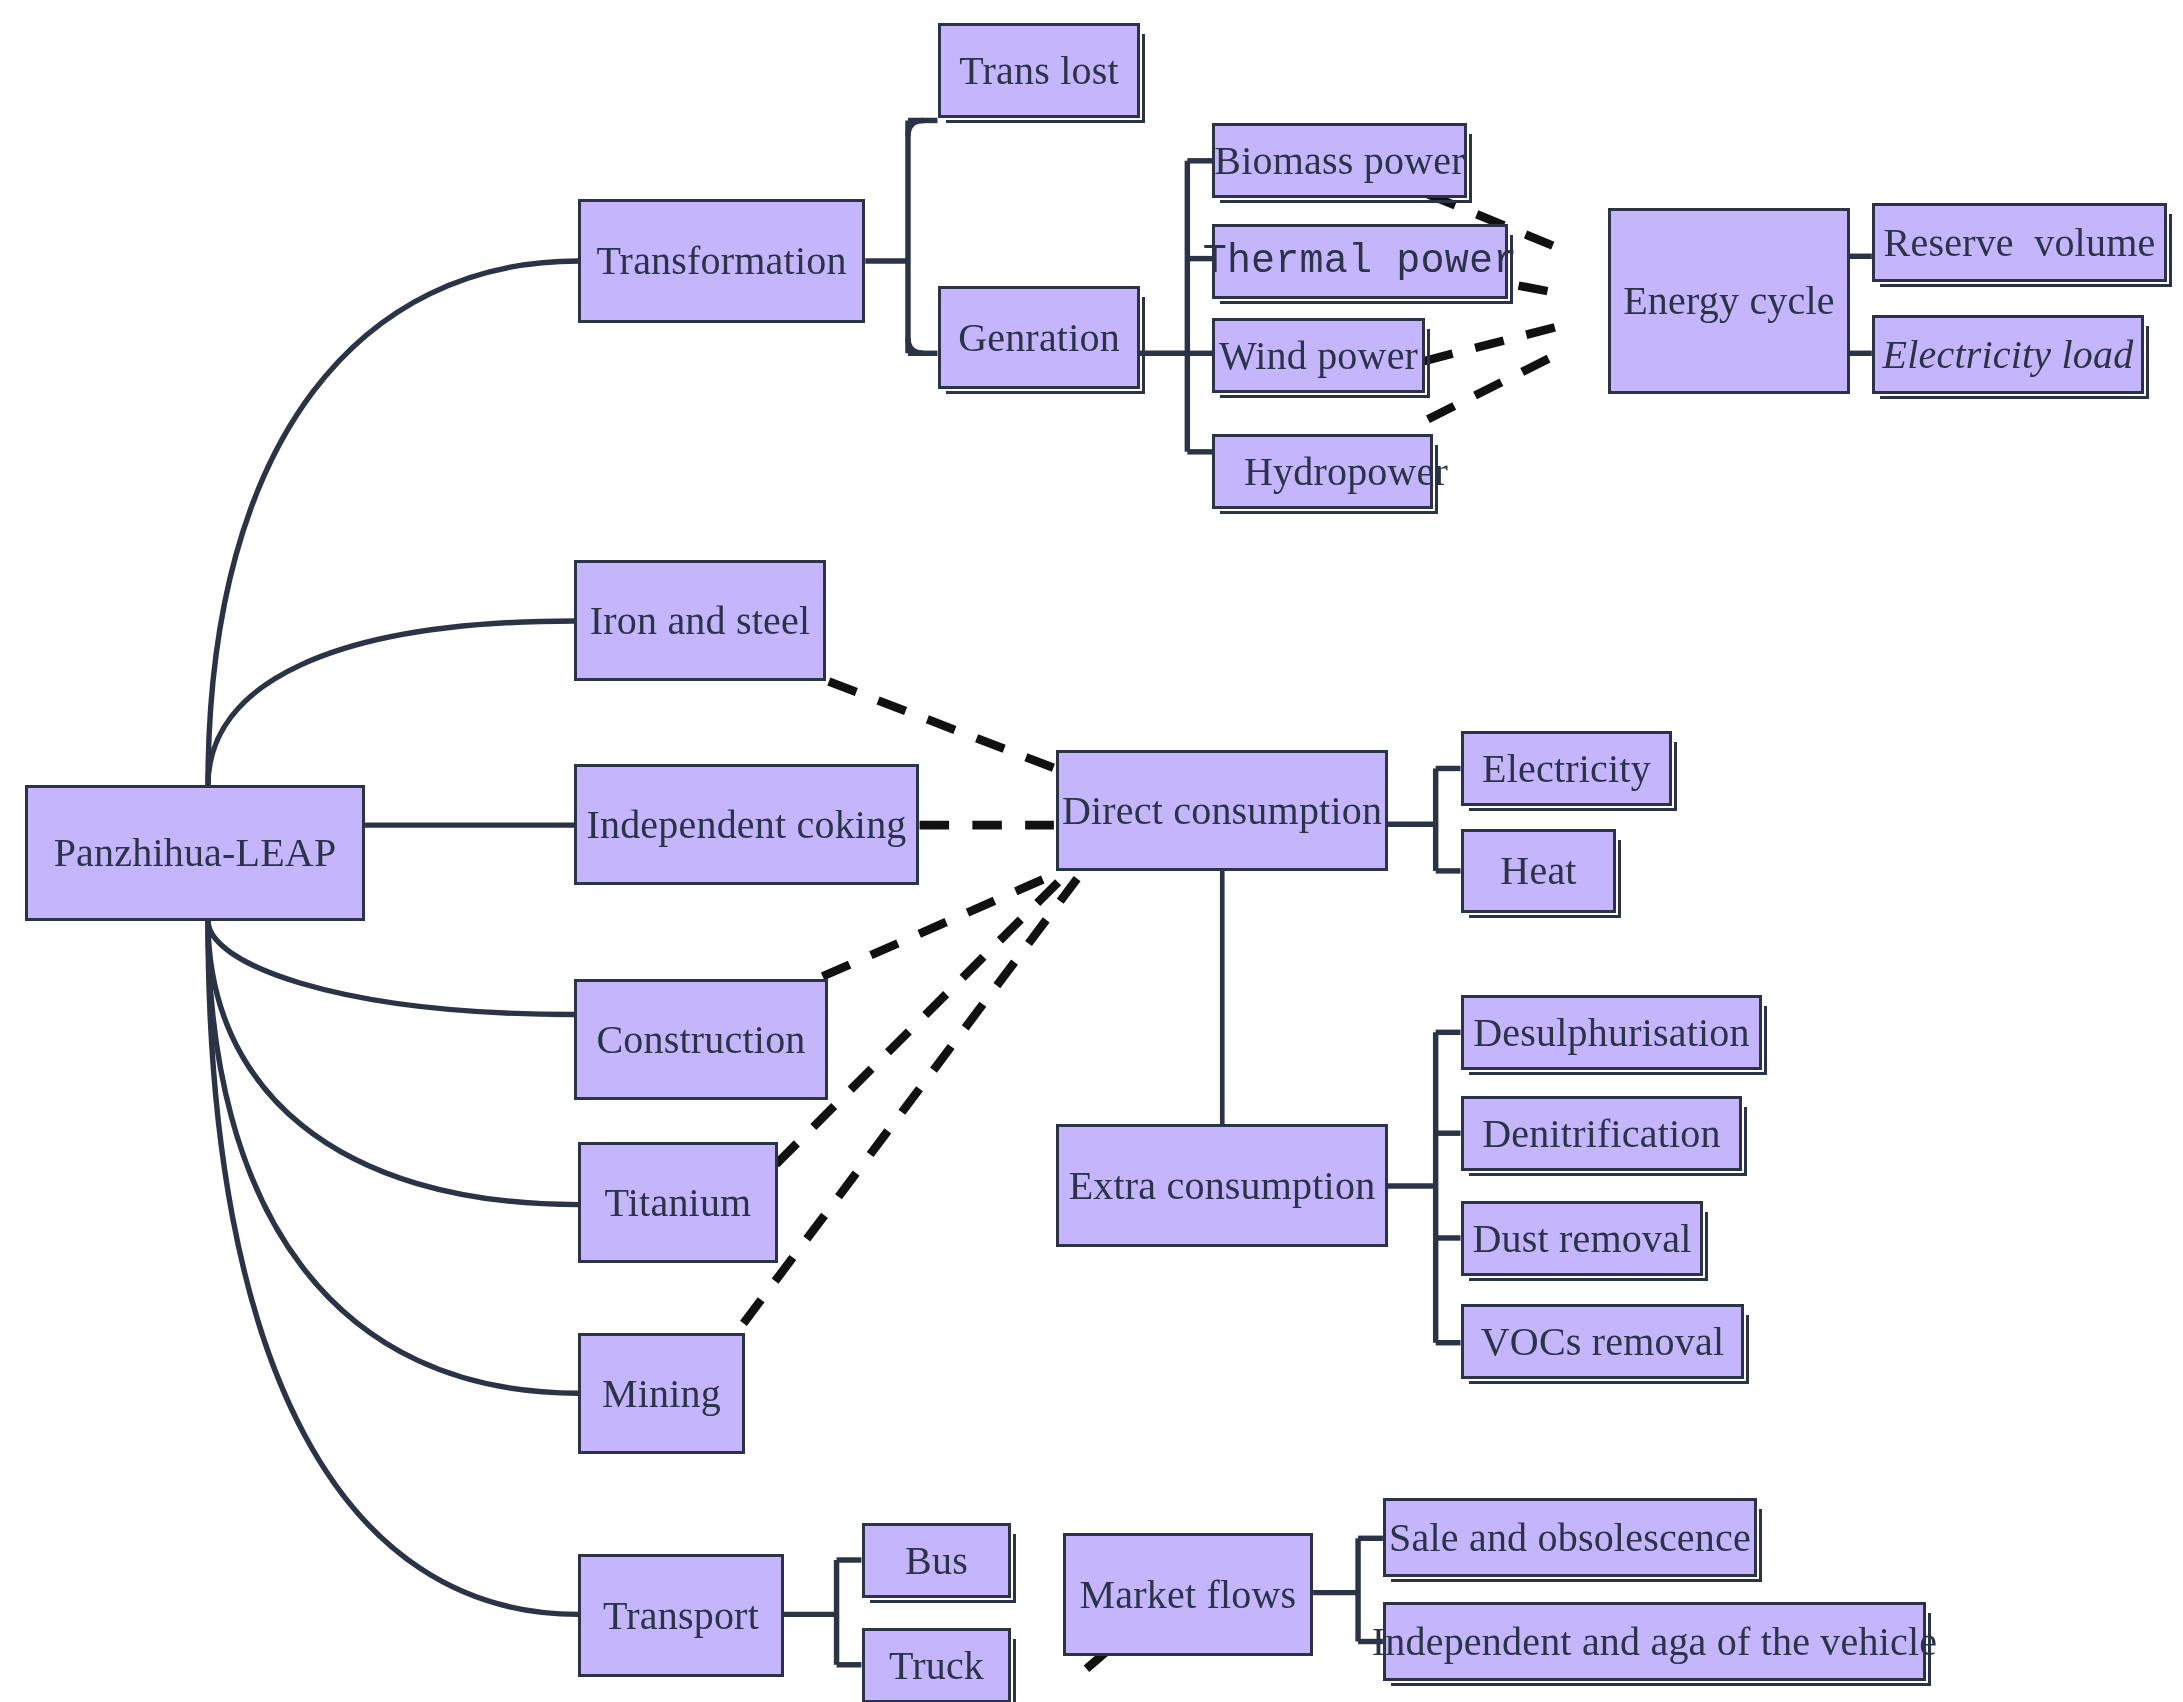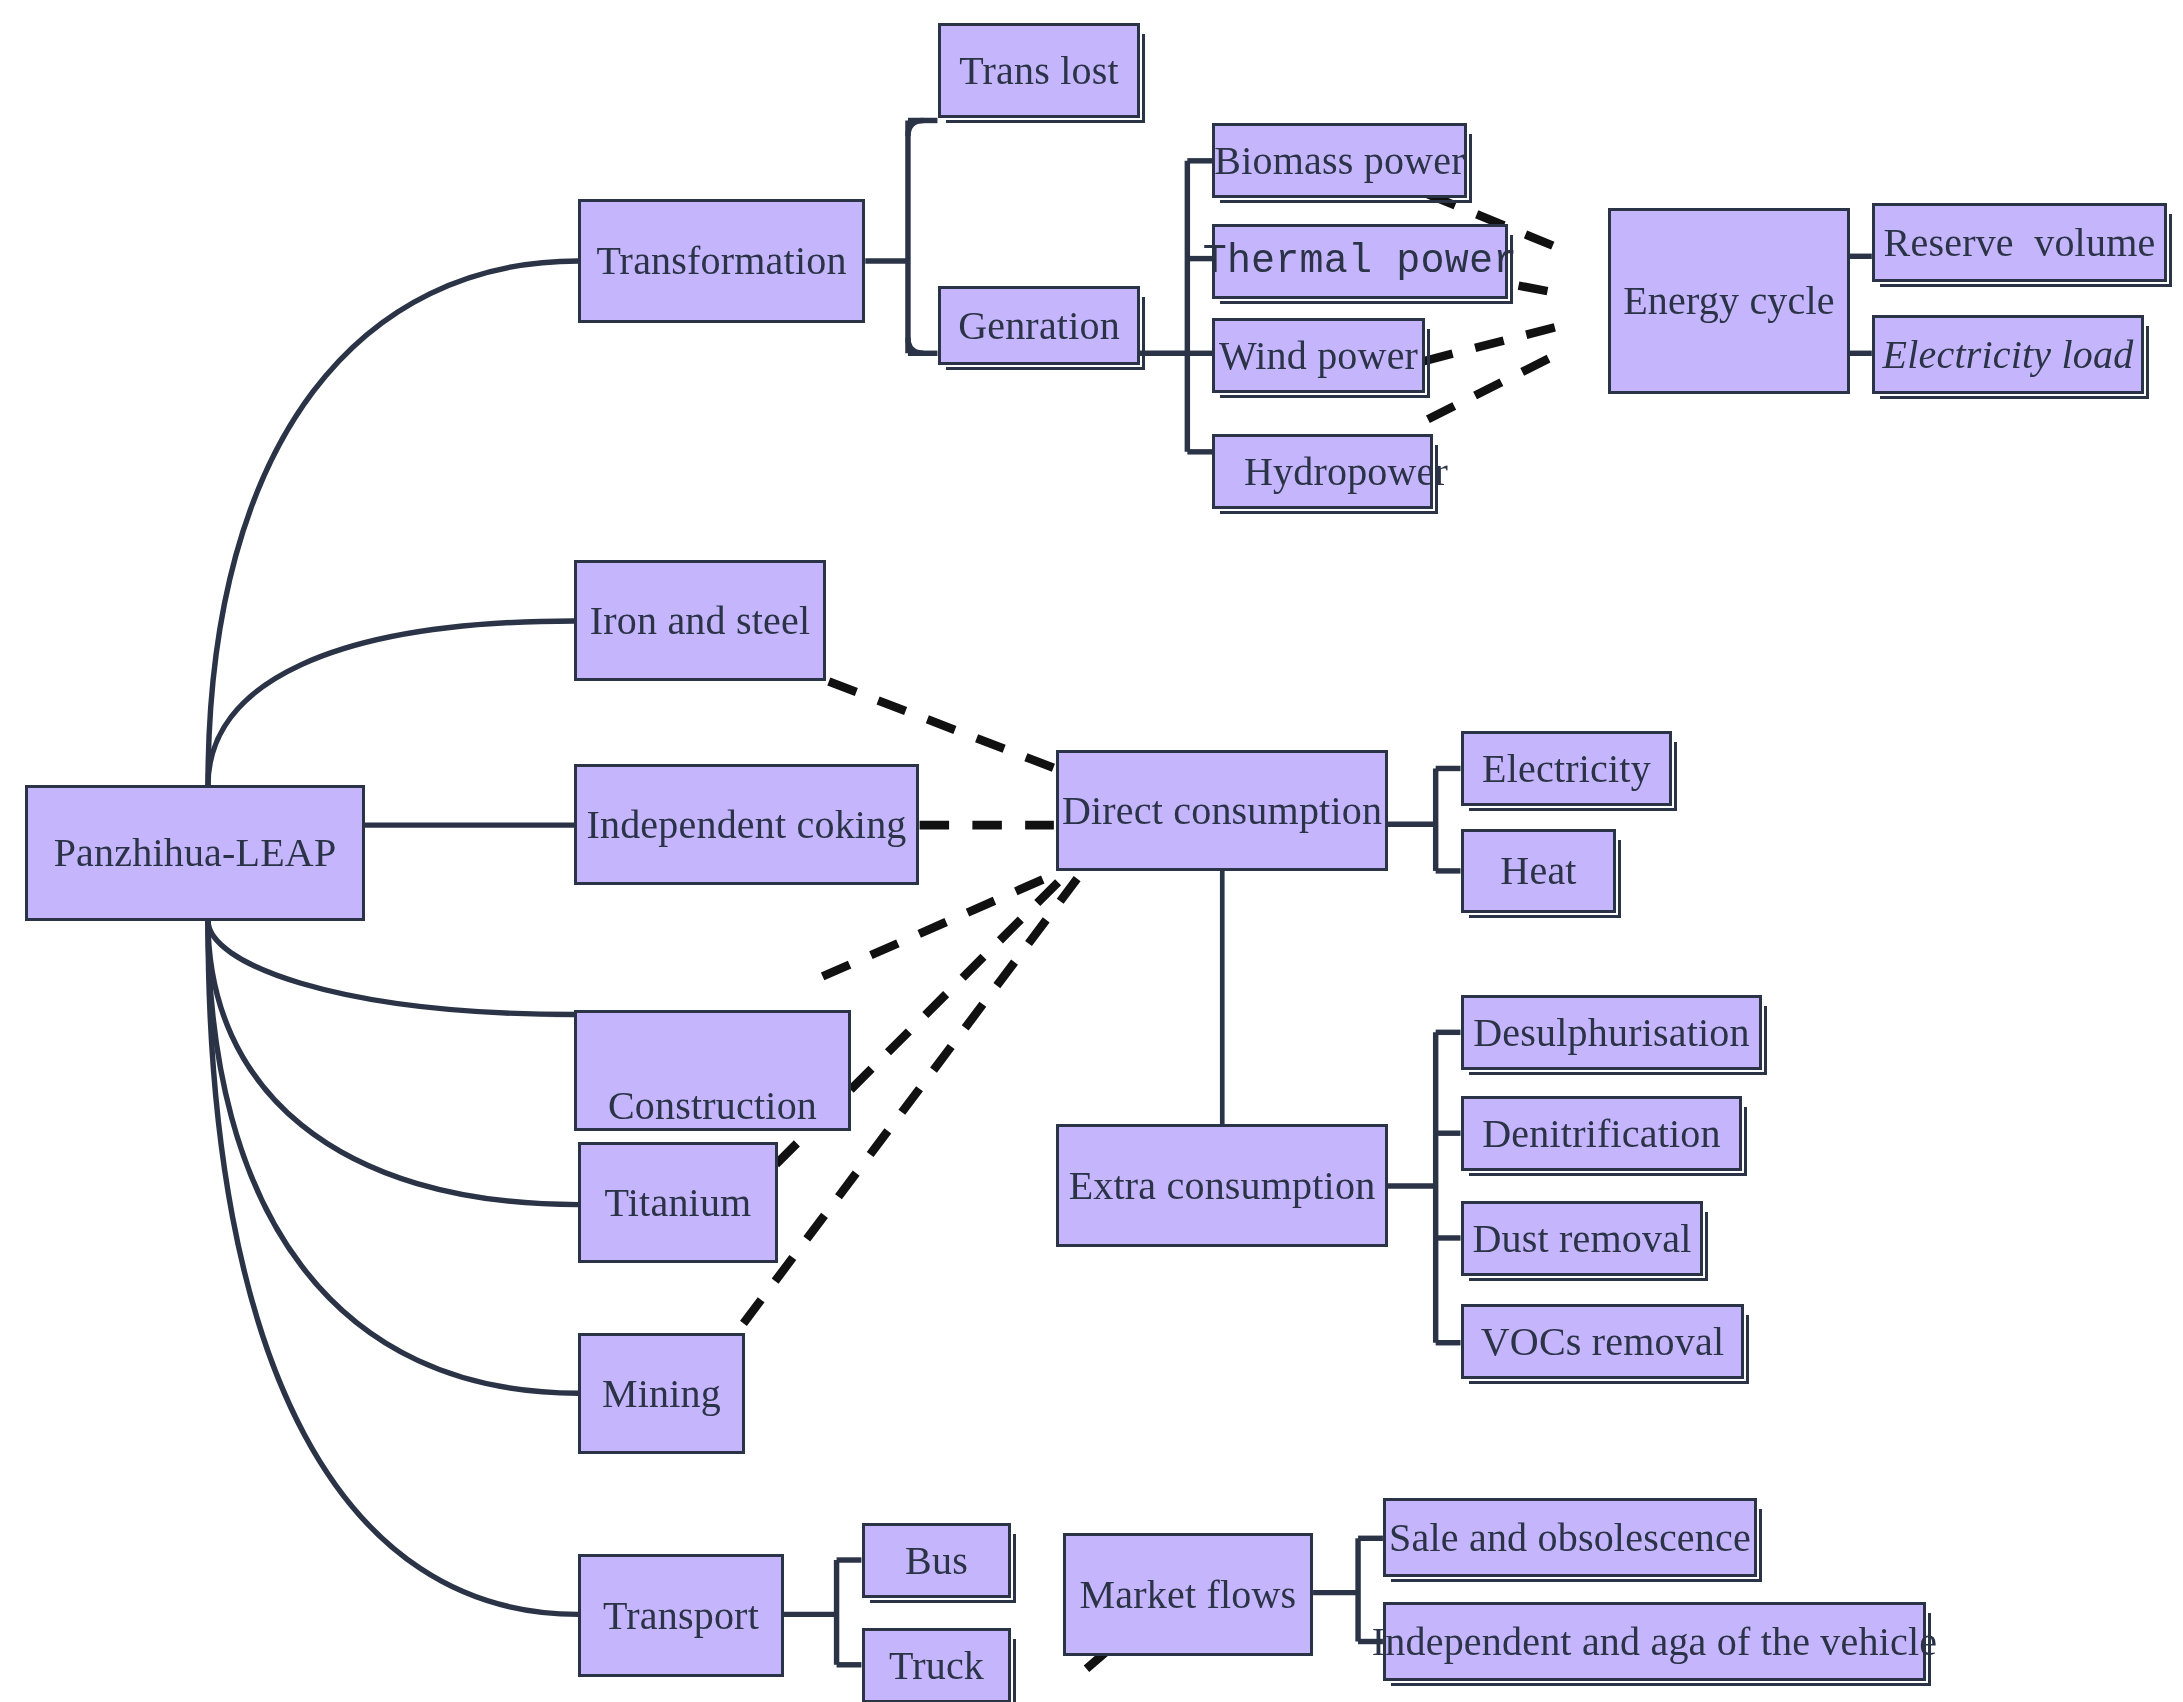--- a/index.html
+++ b/index.html
@@ -144,21 +144,21 @@
   </div>
 
   <div class="node fs-52" style="left:578px; top:199px; width:287px; height:124px;">
     <span class="label">Transformation</span>
   </div>
 
   <div class="node shadowed fs-52" style="left:938px; top:23px; width:202px; height:95px;">
     <span class="label">Trans lost</span>
   </div>
 
-  <div class="node shadowed fs-52" style="left:938px; top:286px; width:202px; height:79px;">
+  <div class="node shadowed fs-52" style="left:938px; top:286px; width:202px; height:103px;">
     <span class="label">Genration</span>
   </div>
 
   <div class="node shadowed fs-52" style="left:1212px; top:123px; width:255px; height:75px;">
     <span class="label">Biomass power</span>
   </div>
 
   <div class="node shadowed fs-52" style="left:1212px; top:224px; width:296px; height:75px;font-family:Liberation Mono, monospace;">
     <span class="label">Thermal power</span>
   </div>
@@ -184,21 +184,21 @@
   </div>
 
   <div class="node fs-52" style="left:574px; top:560px; width:252px; height:121px;">
     <span class="label">Iron and steel</span>
   </div>
 
   <div class="node fs-52" style="left:574px; top:764px; width:345px; height:121px;">
     <span class="label">Independent coking</span>
   </div>
 
-  <div class="node fs-52" style="left:574px; top:1010px; width:277px; height:121px;align-items:flex-end;">
+  <div class="node fs-52" style="left:574px; top:979px; width:254px; height:121px;">
     <span class="label">Construction</span>
   </div>
 
   <div class="node fs-52" style="left:578px; top:1142px; width:200px; height:121px;">
     <span class="label">Titanium</span>
   </div>
 
   <div class="node fs-52" style="left:578px; top:1333px; width:167px; height:121px;">
     <span class="label">Mining</span>
   </div>

